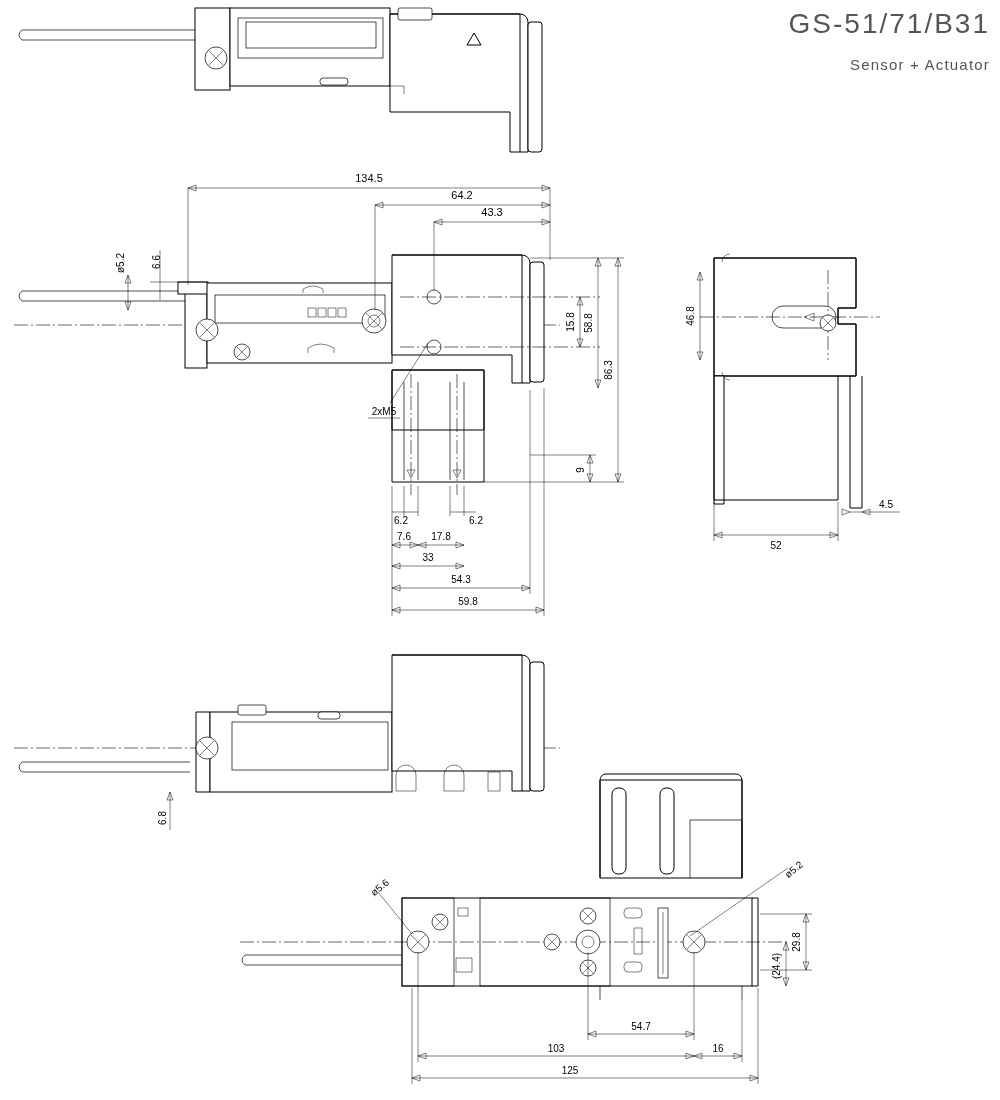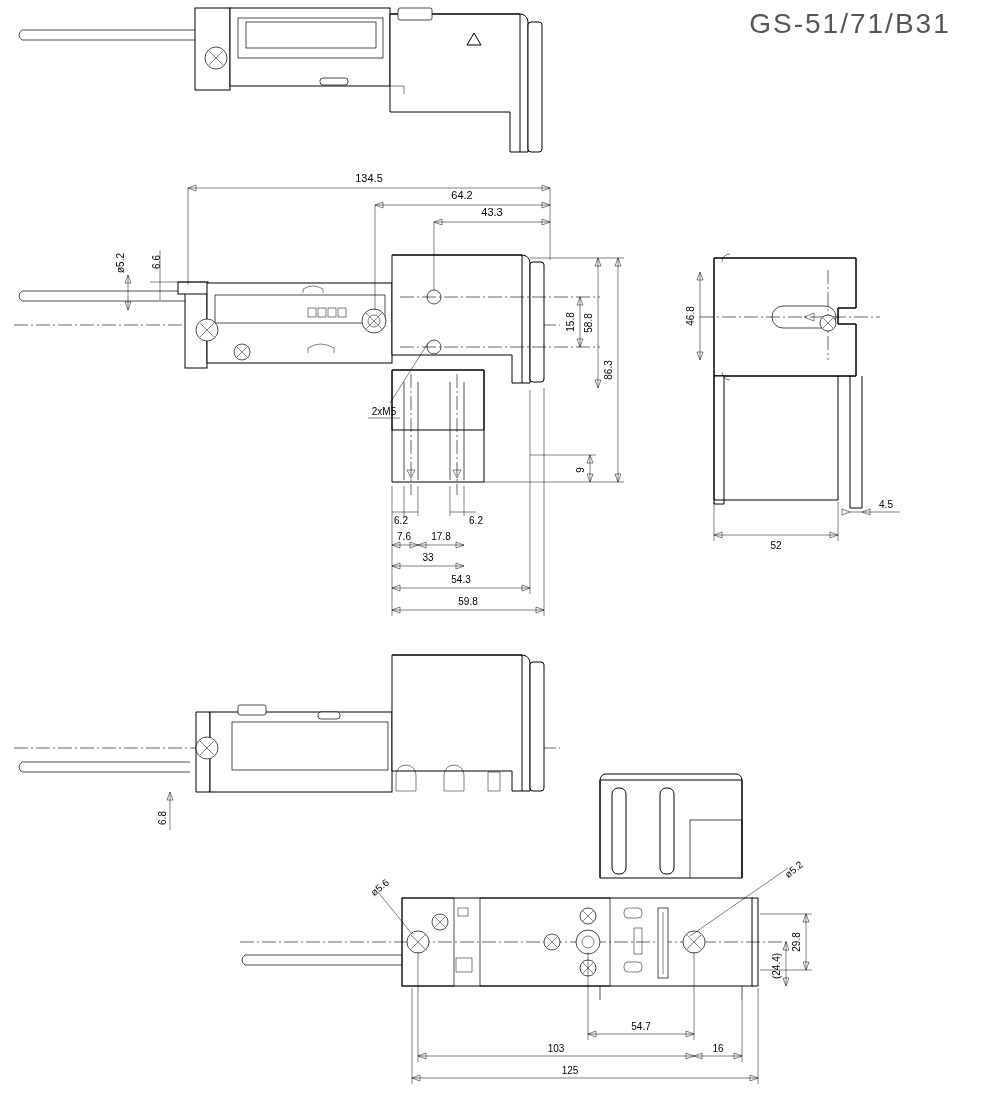--- a/index.html
+++ b/index.html
@@ -1,40 +1,41 @@
 <!DOCTYPE html>
 <html><head>
 <meta charset="utf-8">
 <style>
   html,body{margin:0;padding:0;background:#ffffff;}
   body{width:1000px;height:1100px;position:relative;overflow:hidden;
        font-family:"Liberation Sans", sans-serif;color:#1a1a1a;}
   .sheet{position:absolute;left:0;top:0;width:1000px;height:1100px;}
   svg.draw{position:absolute;left:0;top:0;width:1000px;height:1100px;}
-  .title-block{position:absolute;right:10px;top:8px;width:280px;text-align:center;}
+  .title-block{position:absolute;right:10px;top:8px;width:280px;text-align:right;}
   .title-main{font-size:28px;letter-spacing:2px;color:#555;white-space:nowrap;}
   .title-sub{font-size:15px;letter-spacing:1.2px;color:#555;margin-top:14px;line-height:1.5;}
   .dimtext{font-size:11px;fill:#000;font-family:"Liberation Sans", sans-serif;}
   .dimtext-sm{font-size:10px;fill:#000;font-family:"Liberation Sans", sans-serif;}
   .ln{stroke:#000;stroke-width:1;fill:none;}
   .ln-thin{stroke:#000;stroke-width:0.7;fill:none;}
   .ln-vthin{stroke:#000;stroke-width:0.5;fill:none;}
   .center{stroke:#000;stroke-width:0.6;fill:none;stroke-dasharray:14 3 2 3;}
   .fillw{fill:#ffffff;stroke:#000;stroke-width:1;}
   .fillw-thin{fill:#ffffff;stroke:#000;stroke-width:0.7;}
   .nofill{fill:none;}
 </style>
 </head>
 <body>
 
 <div class="sheet">
 
   <div class="title-block">
     <div class="title-main">GS-51/71/B31</div>
     <div class="title-sub">
+      <div>Sensor + Actuator</div>
     </div>
   </div>
 
   <svg class="draw" viewBox="0 0 1000 1100">
 
     <g>
 
       <line class="ln-thin" x1="22" y1="30" x2="195" y2="30"></line>
       <line class="ln-thin" x1="22" y1="40" x2="195" y2="40"></line>
       <path class="ln-thin" d="M22 30 q-6 5 0 10"></path>

